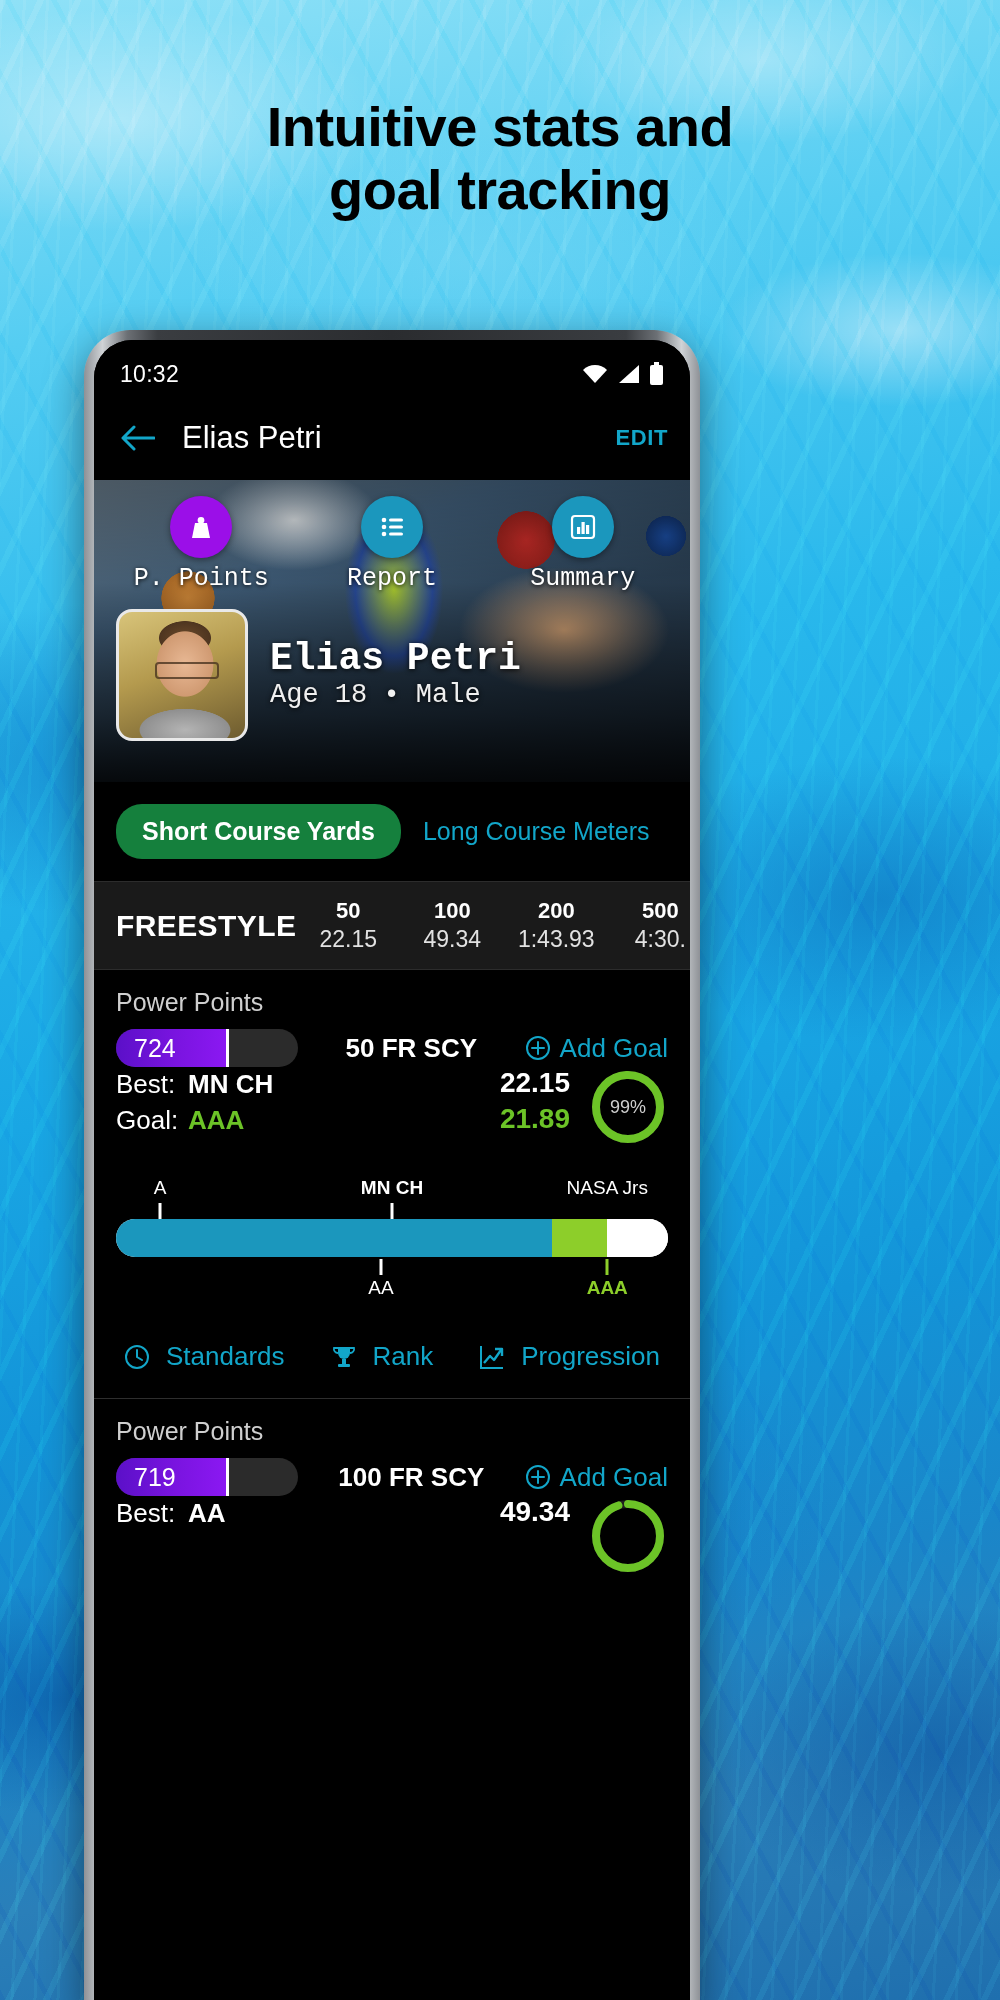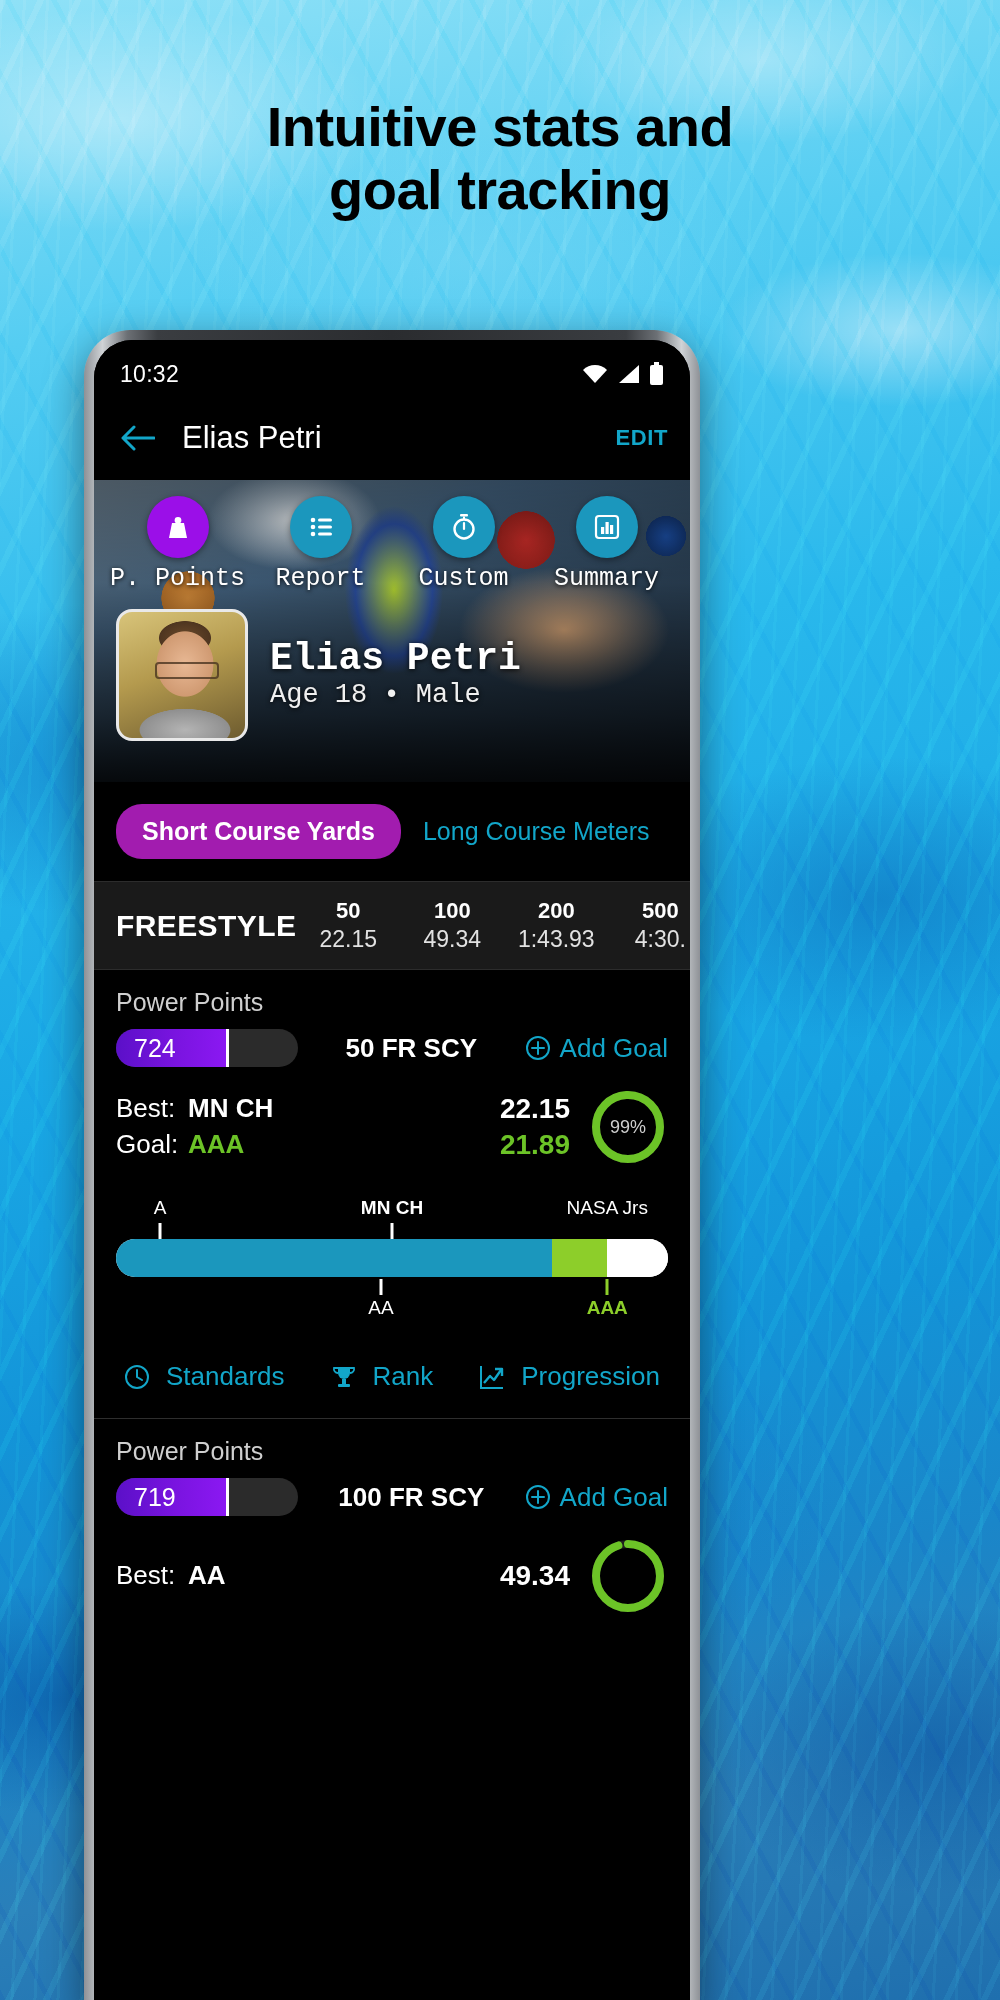--- a/index.html
+++ b/index.html
@@ -126,21 +126,21 @@
     content: ""; position: absolute; left: 36px; top: 50px; width: 60px; height: 13px;
     border: 2px solid #4a3520; border-radius: 4px; opacity: .8;
   }
   .profile-text { min-width: 0; }
   .profile-name { font-size: 38px; font-weight: bold; line-height: 1.08; text-shadow: 0 1px 5px rgba(0,0,0,.9); }
   .profile-meta { font-size: 27px; color: #f0f0f0; line-height: 1.22; text-shadow: 0 1px 5px rgba(0,0,0,.9); white-space: nowrap; }
 
   
   .course-row { display: flex; align-items: center; gap: 10px; padding: 22px 22px 22px 22px; background: #000; }
   .course-pill {
-    background: #a21caf; color: #fff; font-weight: bold; font-size: 25px;
+    background: #15803d; color: #fff; font-weight: bold; font-size: 25px;
     padding: 13px 26px; border-radius: 26px; white-space: nowrap;
   }
   .course-plain { color: #12a6c9; font-size: 25px; padding: 13px 12px; white-space: nowrap; }
 
   
   .stroke-row {
     display: flex; align-items: center;
     background: #1a1a1a; padding: 16px 0 16px 22px;
     border-top: 1px solid #2c2c2c; border-bottom: 1px solid #2c2c2c;
   }
@@ -163,21 +163,21 @@
     background: linear-gradient(90deg,#5b10c8 0%,#7a14e0 55%,#8b18f2 100%);
     border-right: 3px solid #fff;
   }
   .pp-value {
     position: absolute; left: 18px; top: 0; bottom: 0;
     display: flex; align-items: center; font-size: 25px; color: #fff;
   }
   .event-name { font-size: 26px; font-weight: bold; flex: 1; text-align: center; white-space: nowrap; }
   .add-goal { display: flex; align-items: center; gap: 9px; color: #12a6c9; font-size: 26px; white-space: nowrap; }
 
-  .bg-grid { display: flex; align-items: center; margin-top: 20px; }
+  .bg-grid { display: flex; }
   .bg-left { flex: 1; }
   .bg-line { display: flex; font-size: 26px; line-height: 1.38; }
   .bg-key { width: 72px; color: #fff; }
   .bg-val { font-weight: bold; }
   .bg-times { text-align: right; margin-right: 18px; }
   .bg-t1 { font-size: 28px; font-weight: bold; }
   .bg-t2 { font-size: 28px; font-weight: bold; color: #6cc327; margin-top: 4px; }
 
   .ring { position: relative; width: 80px; height: 80px; flex: none; }
   .ring-pct {
@@ -266,31 +266,20 @@
                 <rect x="12" y="6.4" width="14" height="3.2" rx="1.6" fill="#fff"></rect>
               <circle cx="7" cy="15" r="2.3" fill="#fff"></circle>
                 <rect x="12" y="13.4" width="14" height="3.2" rx="1.6" fill="#fff"></rect>
               <circle cx="7" cy="22" r="2.3" fill="#fff"></circle>
                 <rect x="12" y="20.4" width="14" height="3.2" rx="1.6" fill="#fff"></rect>
             </svg>
           </div>
           <div class="quick-label">Report</div>
         </div>
 
-        <div class="quick-item">
-          <div class="quick-circle" style="background:#1b97bd">
-            <svg width="30" height="30" viewBox="0 0 30 30">
-              <rect x="11" y="2" width="8" height="2.6" rx="1" fill="#fff"></rect>
-              <circle cx="15" cy="17" r="9.5" fill="none" stroke="#fff" stroke-width="2.4"></circle>
-              <path d="M15 11 L15 17" stroke="#fff" stroke-width="2.2" stroke-linecap="round"></path>
-              <rect x="14" y="4.5" width="2" height="3" fill="#fff"></rect>
-            </svg>
-          </div>
-          <div class="quick-label">Custom</div>
-        </div>
 
         <div class="quick-item">
           <div class="quick-circle" style="background:#1b97bd">
             <svg width="30" height="30" viewBox="0 0 30 30">
               <rect x="4" y="4" width="22" height="22" rx="3" fill="none" stroke="#fff" stroke-width="2.2"></rect>
               <rect x="9" y="15" width="3.2" height="7" fill="#fff"></rect>
               <rect x="13.5" y="10" width="3.2" height="12" fill="#fff"></rect>
               <rect x="18" y="13" width="3.2" height="9" fill="#fff"></rect>
             </svg>
           </div>

